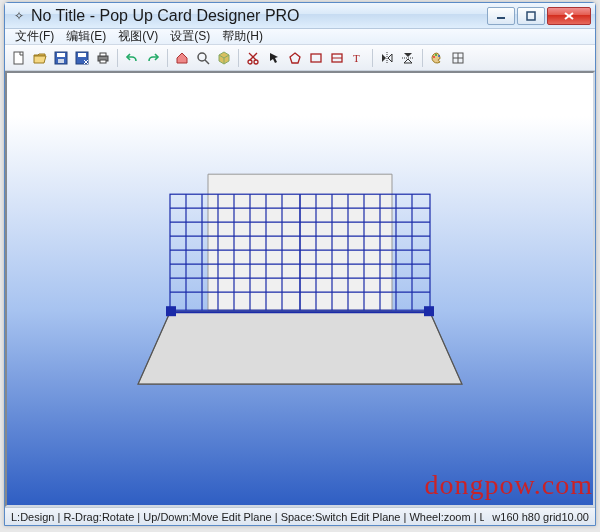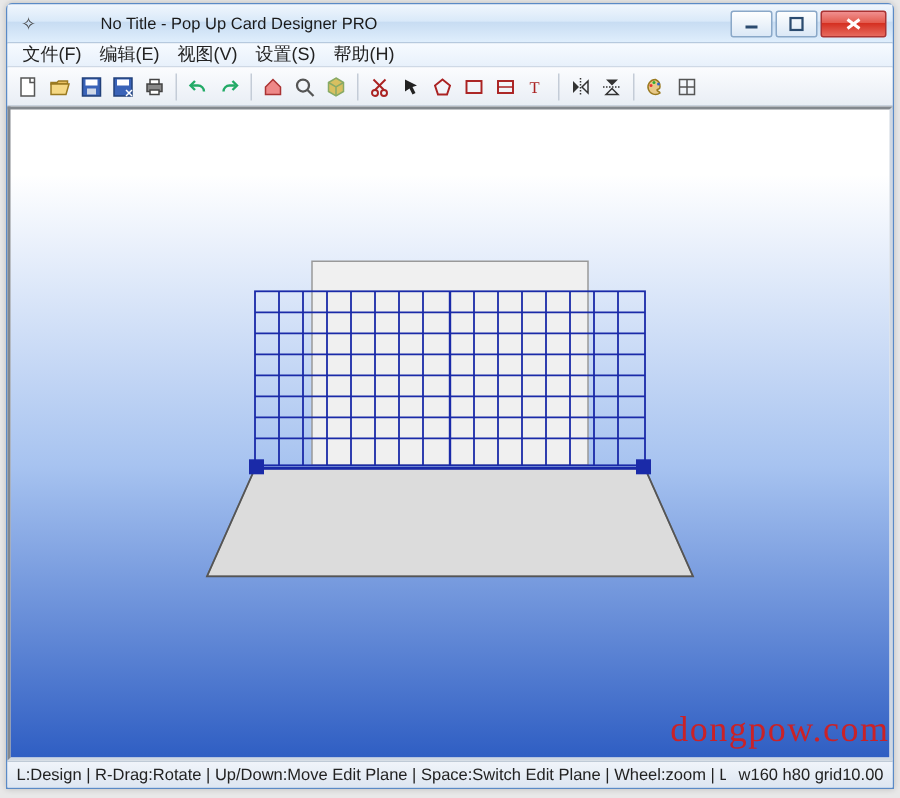--- a/index.html
+++ b/index.html
@@ -34,21 +34,21 @@
     border-bottom: 1px solid #b6c9de;
   }
   .app-icon {
     width: 16px; height: 16px;
     display: inline-flex;
     align-items: center; justify-content: center;
     margin-right: 4px;
     color: #444;
     font-size: 12px;
   }
-  .title-text { color: #1a1a1a; font-size: 11px; flex: 0 0 auto; margin-left: 36px; }
+  .title-text { color: #1a1a1a; font-size: 16px; flex: 0 0 auto; }
   .tb-spacer { flex: 1; }
   .win-btns { display: flex; gap: 2px; }
   .win-btn {
     width: 28px; height: 18px;
     border: 1px solid #8aa8c8;
     border-radius: 2px;
     background: linear-gradient(to bottom, #fdfefe, #dbe8f6);
     display: inline-flex; align-items: center; justify-content: center;
     font-size: 10px; color: #2b4b6f;
   }
@@ -106,21 +106,21 @@
   }
   .card-svg {
     position: absolute;
     left: 50%; top: 50%;
     transform: translate(-50%, -48%);
   }
   .watermark {
     position: absolute;
     right: 0px; bottom: 4px;
     font-family: Georgia, "Times New Roman", serif;
-    font-size: 24px;
+    font-size: 28px;
     letter-spacing: 1px;
     color: #d21f1f;
     opacity: 0.95;
     pointer-events: none;
     white-space: nowrap;
   }
   
   .statusbar {
     height: 18px;
     background: linear-gradient(to bottom, #f0f4fa, #dde6f1);

